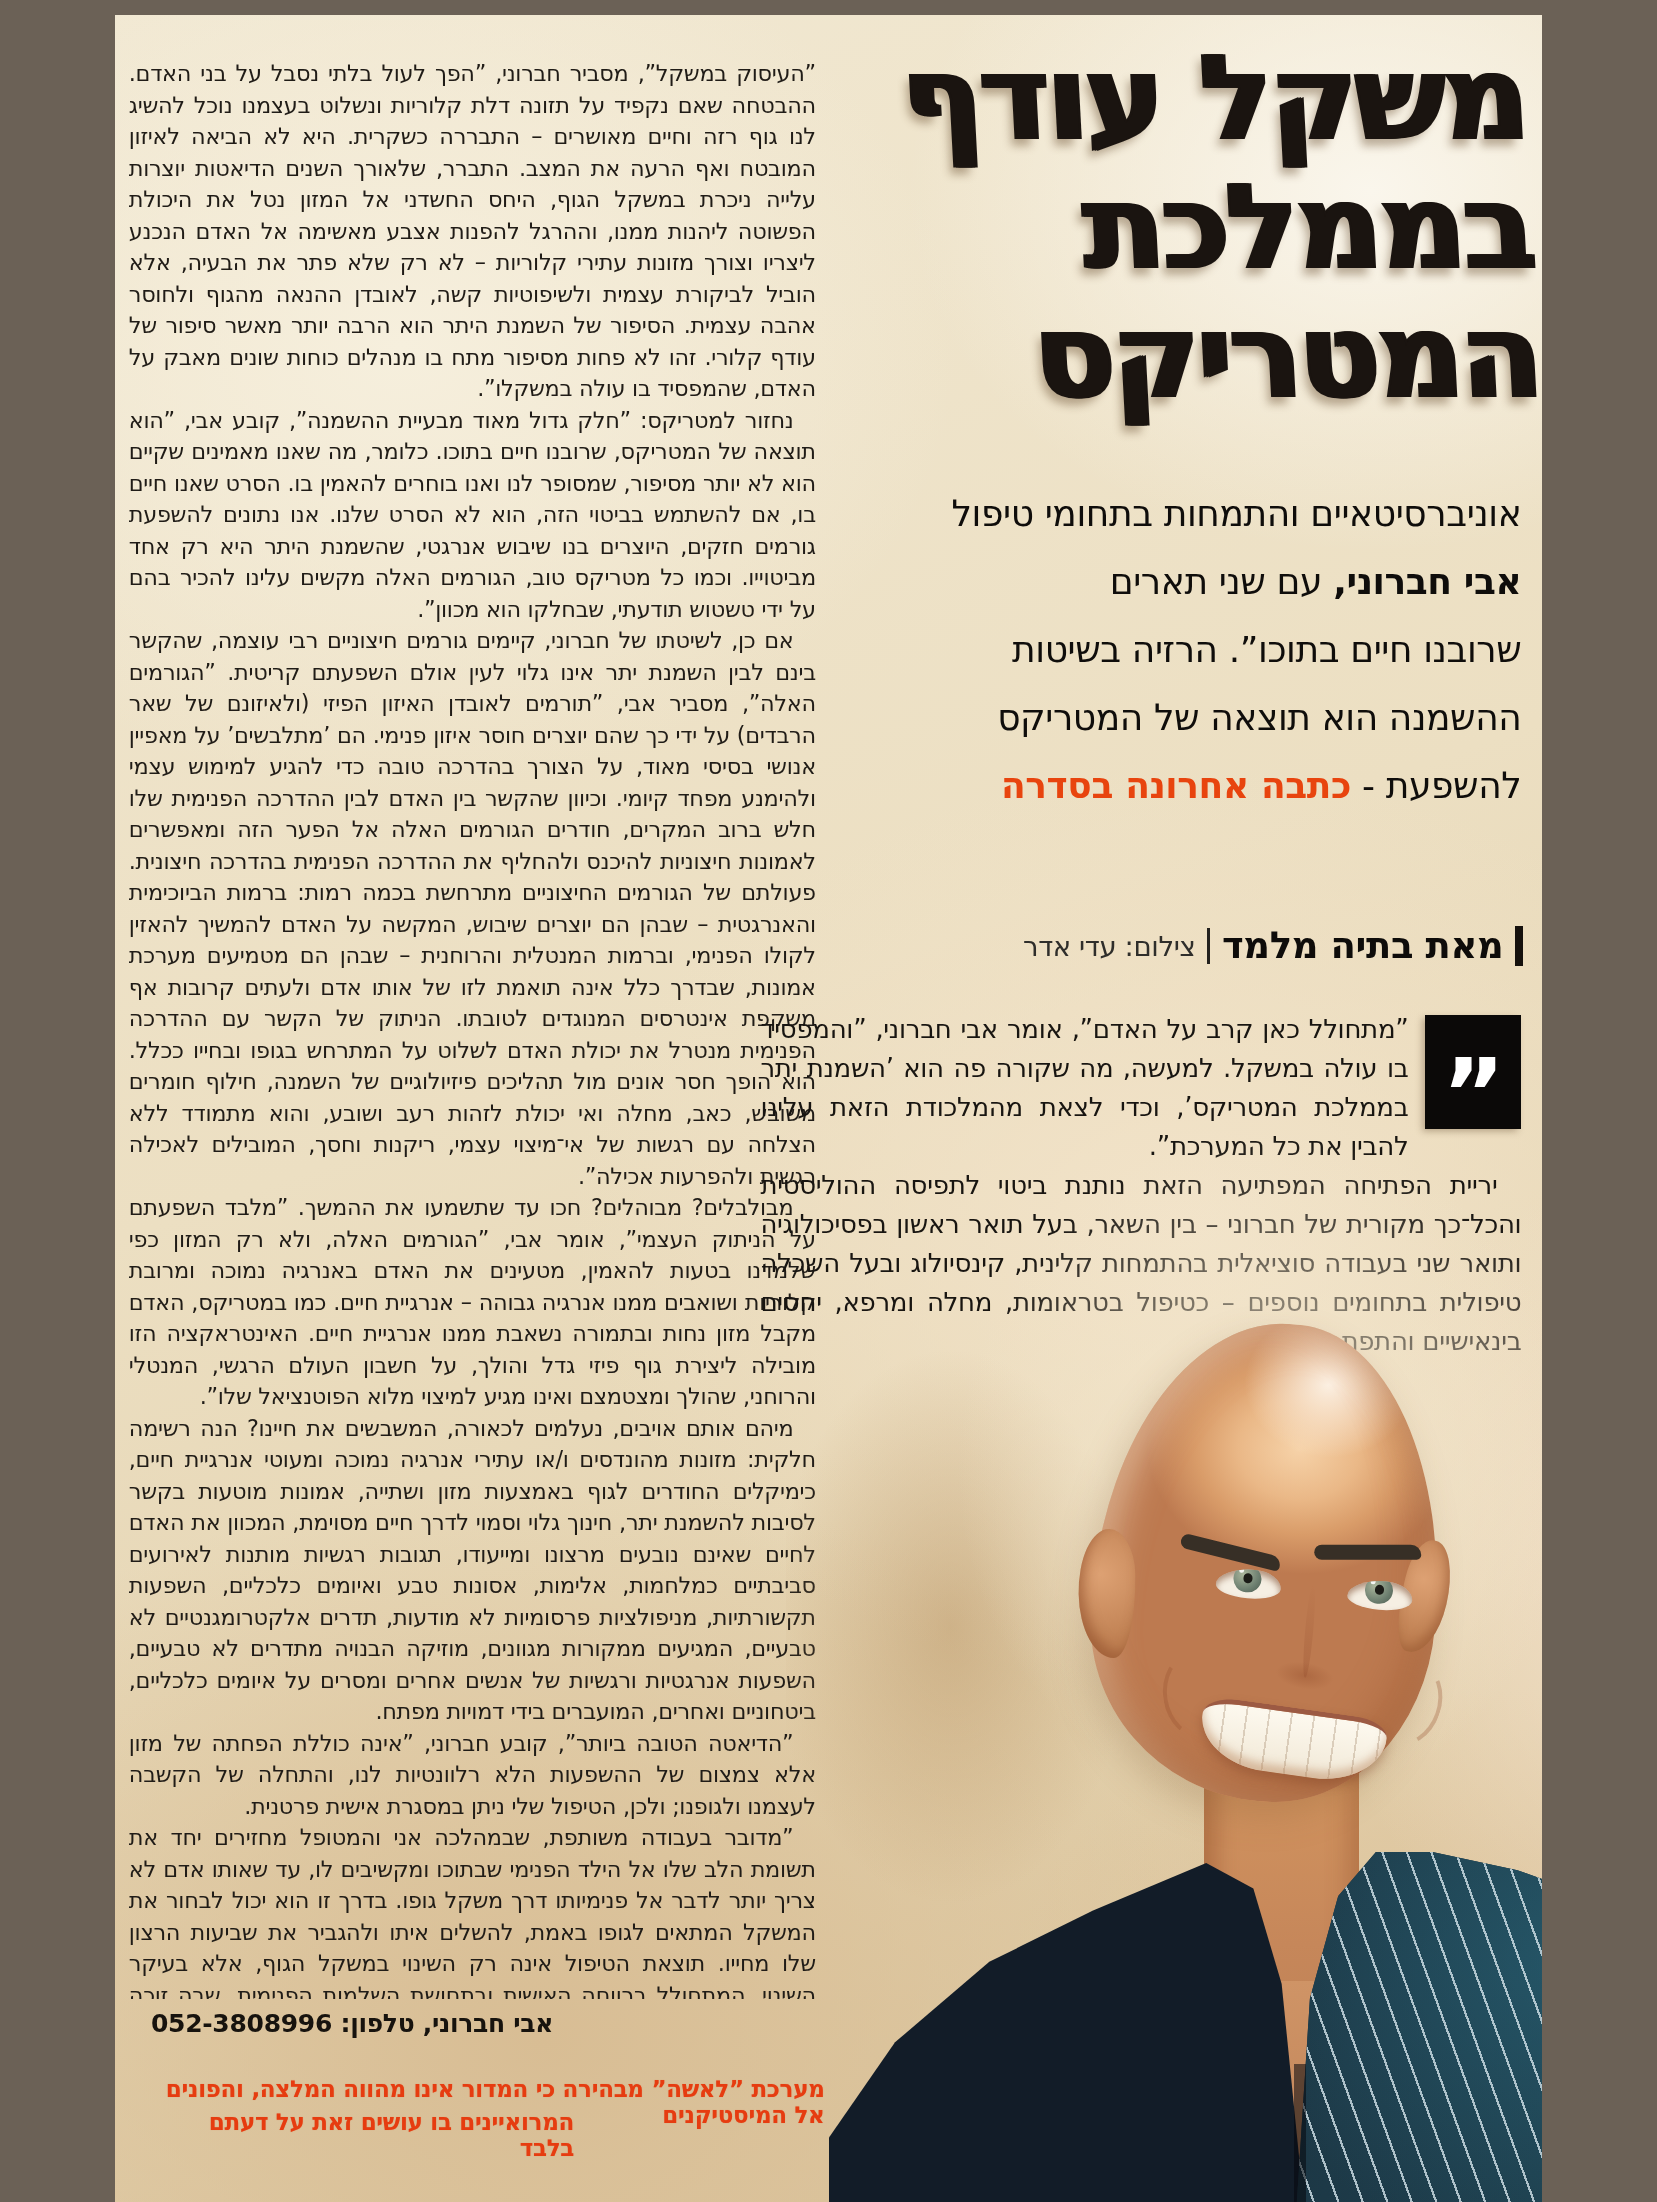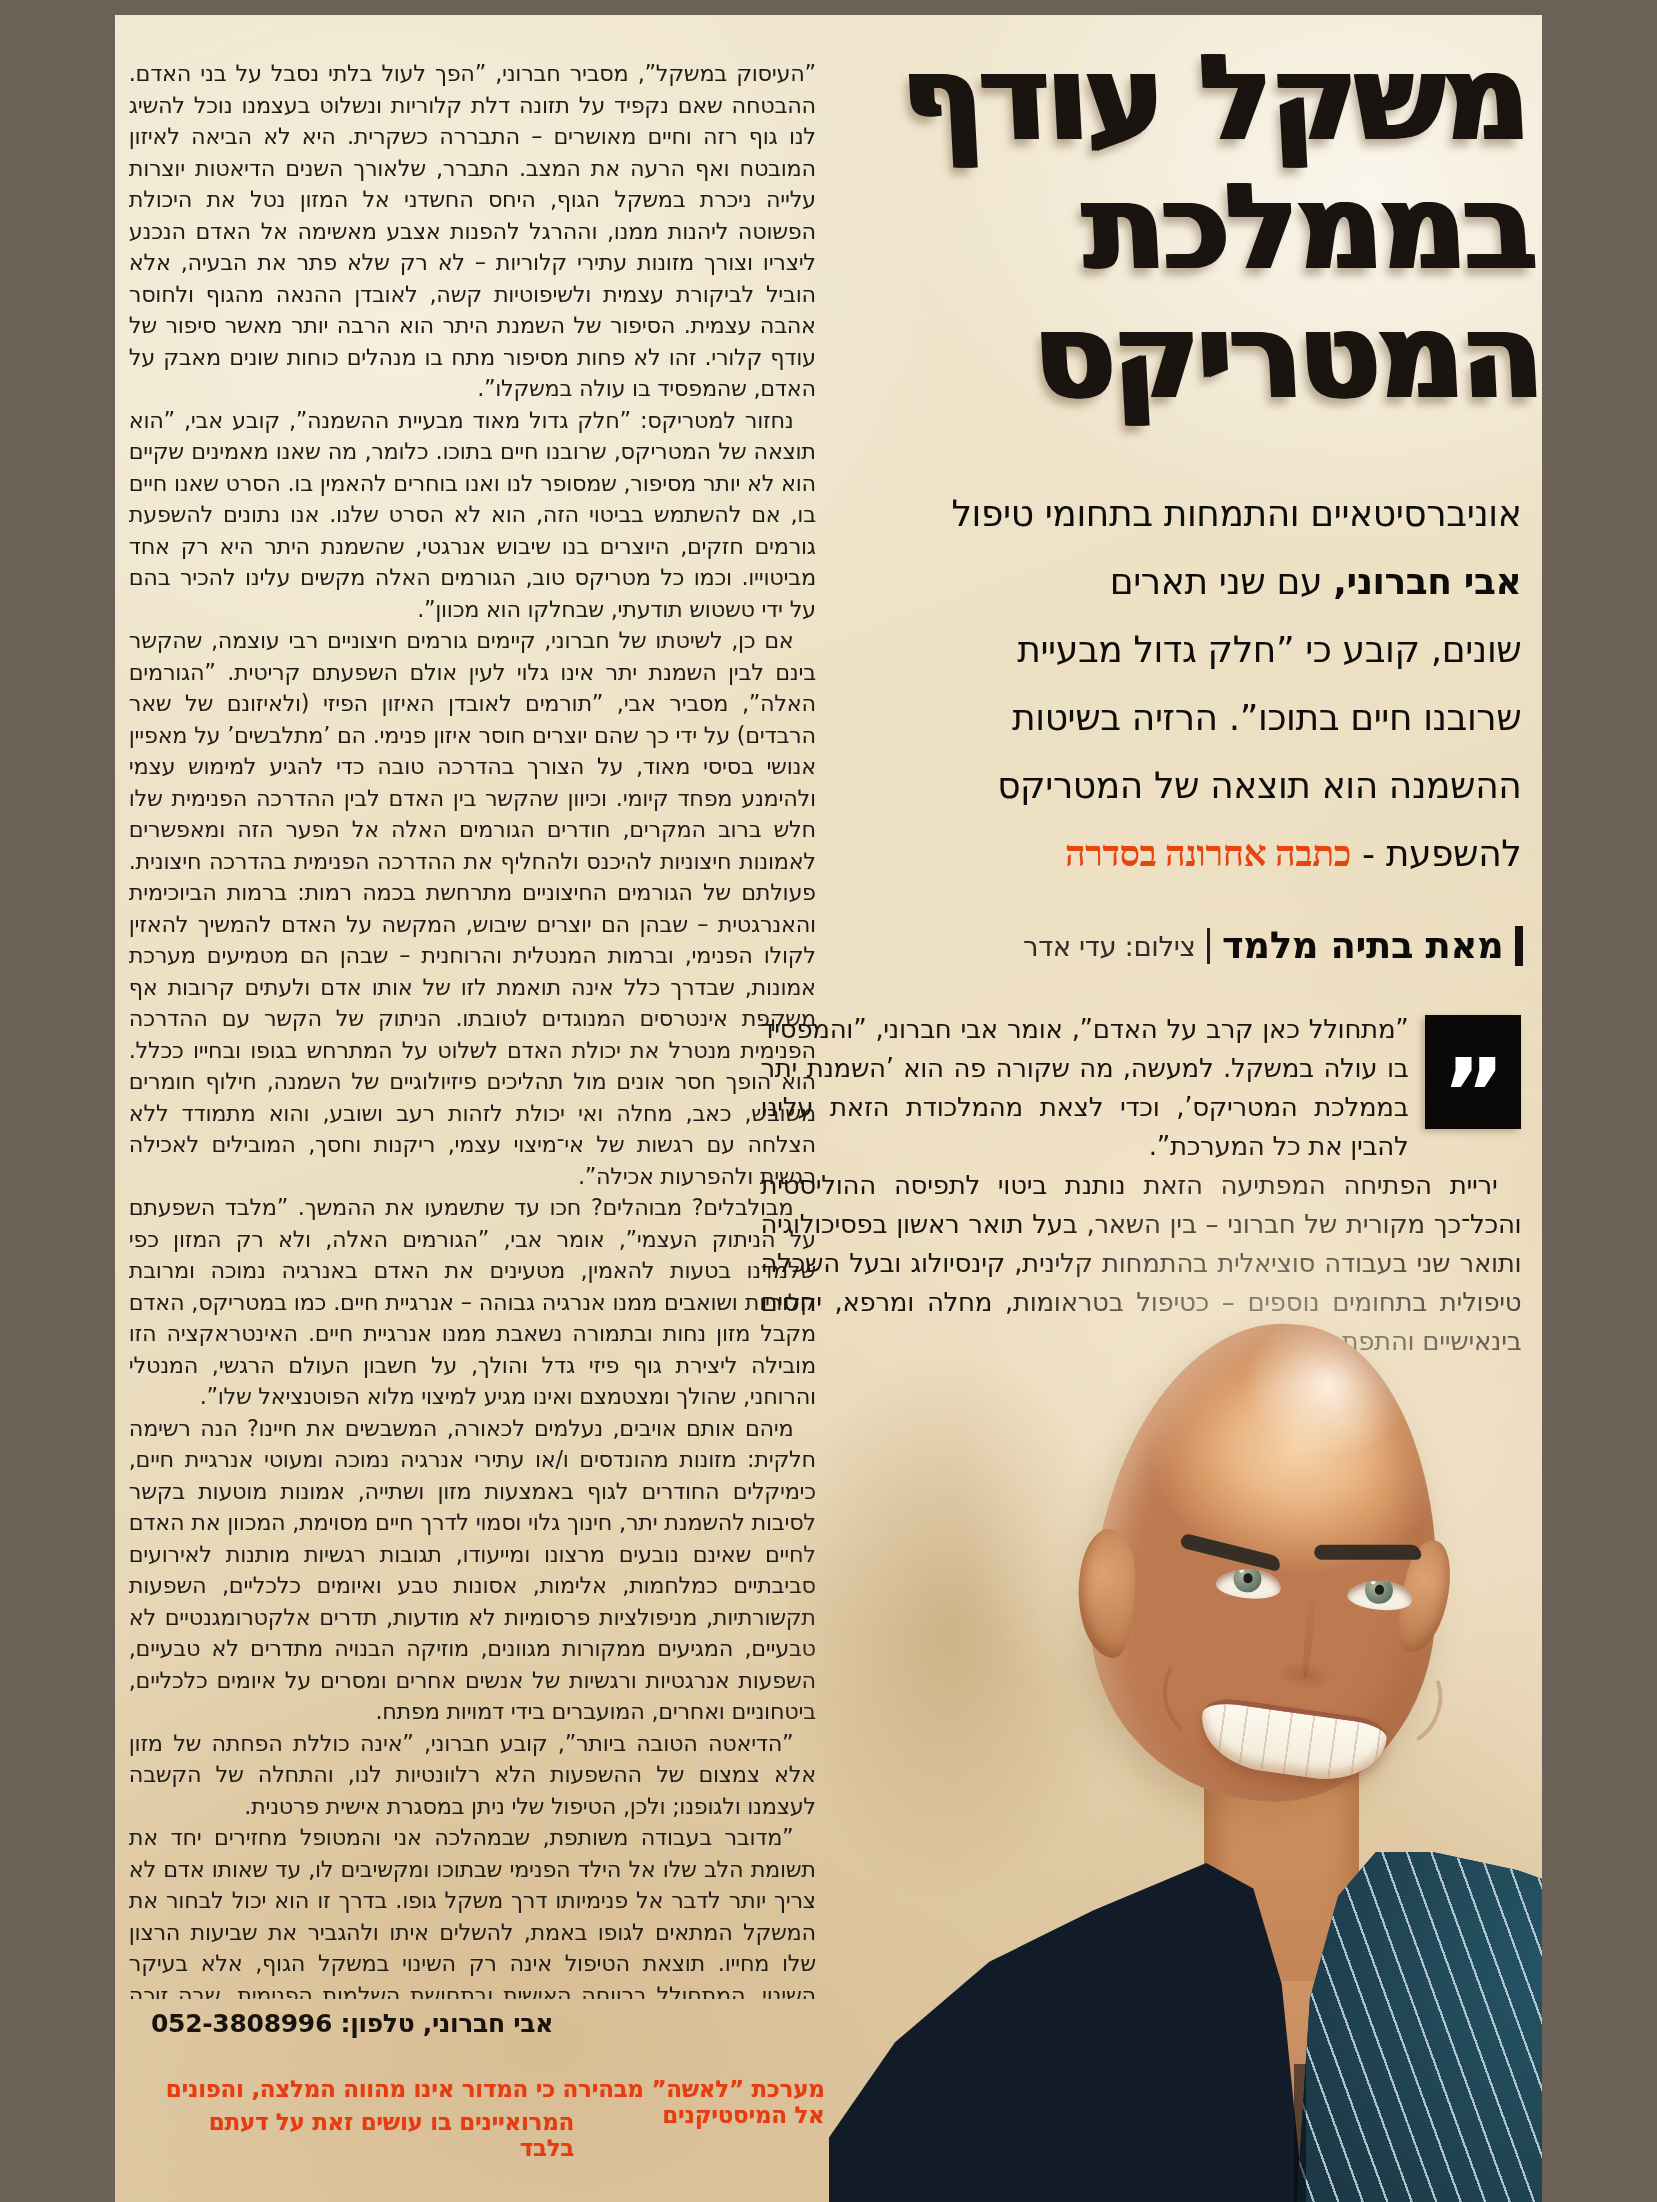--- a/index.html
+++ b/index.html
@@ -23,21 +23,21 @@
     transform:skewX(3deg); transform-origin:top right;
     text-shadow:2.6px 0 0 #1a1410,-2.6px 0 0 #1a1410,-6px 6.9px 8.6px rgba(90,60,30,.38);
   }
   
   .subhead{
     position:absolute; top:465px; right:20.6px; width:757px;
     text-align:right; color:#0f0d0b; font-size:36px; line-height:68px; font-weight:400;
     letter-spacing:-0.4px;
   }
   .subhead .b{font-weight:bold;}
-  .subhead .orange{font-weight:bold;font-family:Liberation Serif, serif;}
+  .subhead .orange{font-weight:bold;}
   
   .byline{
     position:absolute; top:909px; right:19px; height:43px;
     display:flex; align-items:center; gap:12px;
   }
   .byline .bar-thick{width:7.7px;height:40px;background:#15110d;}
   .byline .bar-thin{width:2.6px;height:36px;background:#23211e;}
   .byline .author{font-size:37px;font-weight:bold;color:#0e0c0a;letter-spacing:-0.4px;}
   .byline .credit{font-size:27.5px;font-weight:400;color:#2f2e2b;letter-spacing:-0.4px;}
   
@@ -170,21 +170,20 @@
 
   <div class="headline">
     <div>משקל עודף</div>
     <div>בממלכת</div>
     <div>המטריקס</div>
   </div>
 
   <div class="subhead">
     <div>אוניברסיטאיים והתמחות בתחומי טיפול</div>
     <div><span class="b">אבי חברוני,</span><span> עם שני תארים</span></div>
-    <div>שונים, קובע כי ”חלק גדול מבעיית</div>
     <div>שרובנו חיים בתוכו”. הרזיה בשיטות</div>
     <div>ההשמנה הוא תוצאה של המטריקס</div>
     <div><span>להשפעת - </span><span class="orange" style="color:#e8440e">כתבה אחרונה בסדרה</span></div>
   </div>
 
   <div class="byline">
     <div class="bar-thick"></div>
     <div class="author">מאת בתיה מלמד</div>
     <div class="bar-thin"></div>
     <div class="credit">צילום: עדי אדר</div>

